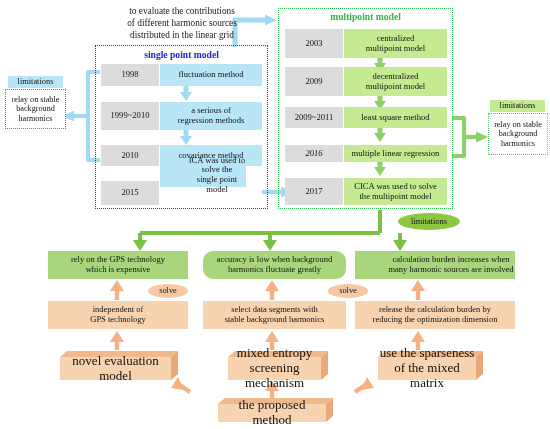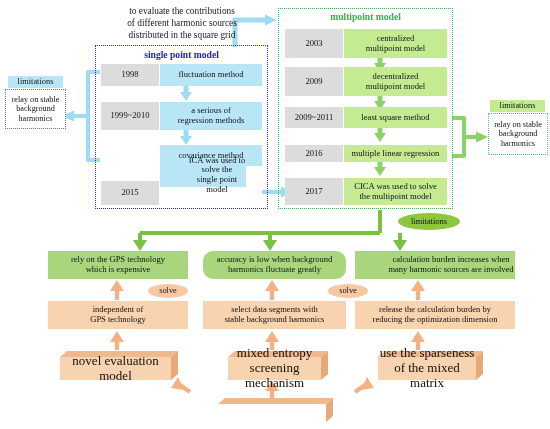--- a/index.html
+++ b/index.html
@@ -167,54 +167,55 @@
     </g>
     <g>
       <path d="M380,162 L380,167" stroke="#8ed06a" stroke-width="5" fill="none"></path>
       <path d="M374,167 L386,167 L380,176 z" fill="#8ed06a"></path>
     </g>
   </svg>
 
   <div class="abs ctr caption" style="left:108px;top:4px;width:148px;height:40px;flex-direction:column;text-align:center;">
     <span>to evaluate the contributions</span>
     <span>of different harmonic sources</span>
-    <span>distributed in the square grid</span>
+    <span>distributed in the linear grid</span>
   </div>
 
   <div class="abs frame-blue" style="left:95px;top:45px;width:173px;height:164px;"></div>
   <div class="abs ctr title-blue" style="left:95px;top:48px;width:173px;height:14px;">single point model</div>
 
   <div class="abs ctr year" style="left:101px;top:64px;width:58px;height:22px;">1998</div>
   <div class="abs ctr cell-blue" style="left:160px;top:64px;width:102px;height:22px;white-space:pre-line;">fluctuation method</div>
 
   <div class="abs ctr year" style="left:101px;top:102px;width:58px;height:28px;">1999~2010</div>
   <div class="abs ctr cell-blue" style="left:160px;top:102px;width:102px;height:28px;white-space:pre-line;">a serious of
 regression  methods</div>
 
+  <div class="abs ctr year" style="left:101px;top:145px;width:58px;height:21px;">2010</div>
   <div class="abs ctr cell-blue" style="left:160px;top:145px;width:102px;height:21px;white-space:pre-line;">covariance method</div>
 
   <div class="abs ctr year" style="left:101px;top:181px;width:58px;height:24px;">2015</div>
   <div class="abs ctr cell-blue" style="left:160px;top:163px;width:86px;height:24px;white-space:pre-line;padding-left:28px;">ICA was used to solve the
 single point model</div>
 
   <div class="abs frame-green" style="left:278px;top:8px;width:175px;height:201px;"></div>
   <div class="abs ctr title-green" style="left:278px;top:10px;width:175px;height:14px;">multipoint model</div>
 
   <div class="abs ctr year" style="left:285px;top:29px;width:58px;height:29px;">2003</div>
   <div class="abs ctr cell-green" style="left:344px;top:29px;width:103px;height:29px;white-space:pre-line;">centralized
 multipoint model</div>
 
   <div class="abs ctr year" style="left:285px;top:67px;width:58px;height:29px;">2009</div>
   <div class="abs ctr cell-green" style="left:344px;top:67px;width:103px;height:29px;white-space:pre-line;">decentralized
 multipoint model</div>
 
   <div class="abs ctr year" style="left:285px;top:107px;width:58px;height:21px;">2009~2011</div>
   <div class="abs ctr cell-green" style="left:344px;top:107px;width:103px;height:21px;white-space:pre-line;">least square method</div>
 
-  <div class="abs ctr year" style="left:285px;top:145px;width:58px;height:17px;">2016</div>
+  <div class="abs ctr year" style="left:285px;top:145px;width:58px;height:17px;font-style:italic;">2016</div>
   <div class="abs ctr cell-green" style="left:344px;top:145px;width:103px;height:17px;white-space:pre-line;">multiple linear regression</div>
 
   <div class="abs ctr year" style="left:285px;top:178px;width:58px;height:27px;">2017</div>
   <div class="abs ctr cell-green" style="left:344px;top:178px;width:103px;height:27px;white-space:pre-line;">CICA was used to solve
 the multipoint model</div>
 
   <div class="abs ctr lim-head-blue" style="left:8px;top:76px;width:55px;height:12px;">limitations</div>
   <div class="abs ctr lim-body-blue" style="left:5px;top:89px;width:61px;height:40px;white-space:pre-line;flex-direction:column;">relay on stable
 background
 harmonics</div>
@@ -267,15 +268,16 @@
     </svg>
     <div class="face" style="white-space:pre-line;">mixed entropy
 screening mechanism</div>
   </div>
 
   <div class="abs box3d" style="left:218px;top:398px;width:115px;height:24px;">
     <svg width="115" height="24">
       <polygon points="0,6 7,0 115,0 108,6" fill="#f0b98d"></polygon>
       <polygon points="108,6 115,0 115,18 108,24" fill="#e9a877"></polygon>
     </svg>
+    <div class="face">the proposed method</div>
   </div>
 
 </div>
 
 </body></html>

